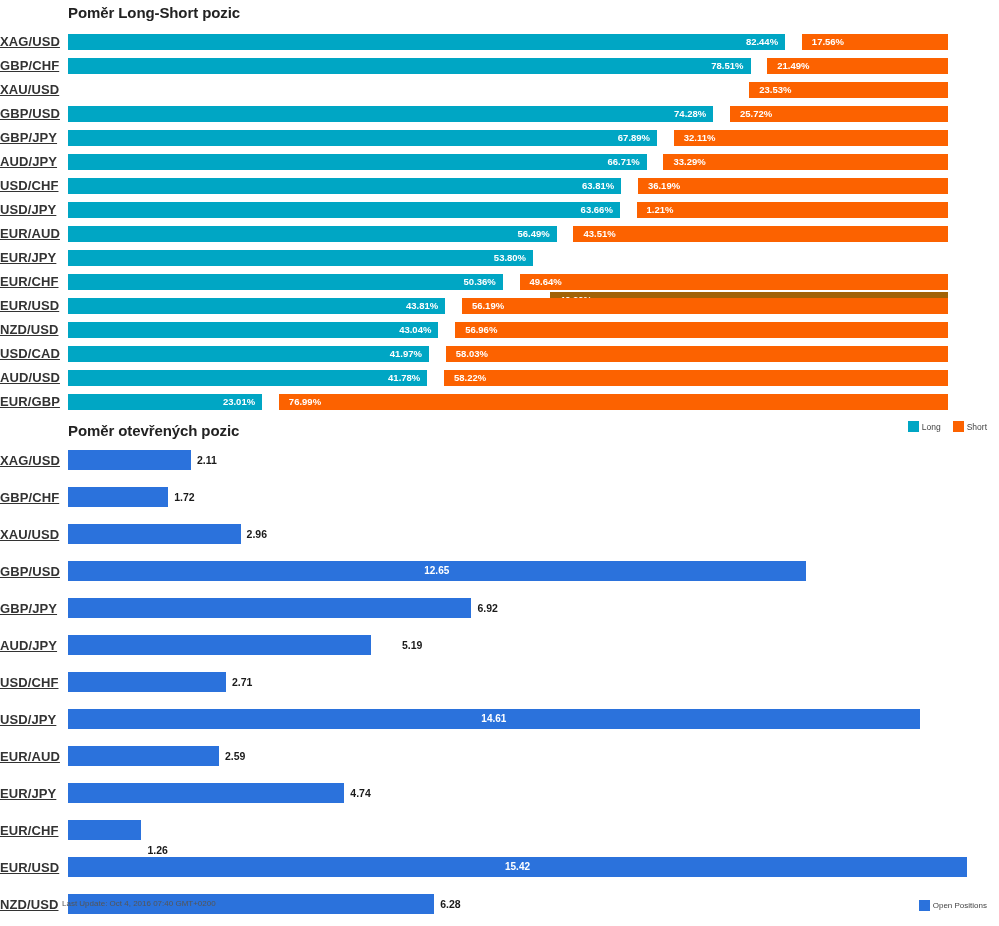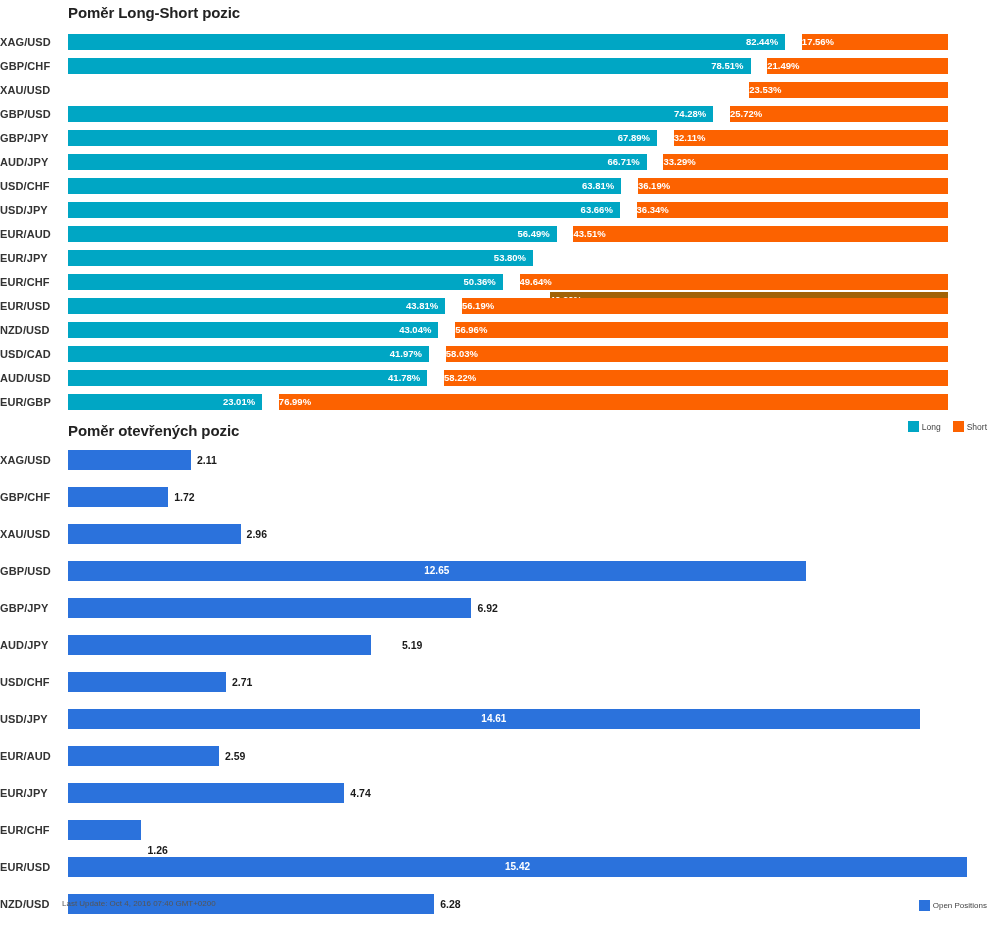--- a/index.html
+++ b/index.html
@@ -45,25 +45,26 @@
     width: 999px;
   }
   .row-label {
     position: absolute;
     left: 0px;
     width: 60px;
     top: 0;
     height: 24px;
     line-height: 24px;
     text-align: left;
-    font-size: 11px;
+    font-size: 13px;
     font-weight: bold;
     color: #333333;
     letter-spacing: 0.1px;
     white-space: nowrap;
+    text-decoration: underline;
   }
   .ls-track {
     position: absolute;
     left: 68px;
     right: 51px;
     top: 4px;
     height: 16px;
   }
   .seg {
     position: absolute;
@@ -79,20 +80,21 @@
   .seg-long {
     left: 0;
     background: #00A6C4;
     text-align: right;
     padding-right: 7px;
   }
   .seg-short {
     right: 0;
     background: #FC6200;
     text-align: left;
+    padding-left: 10px;
   }
 
   
   #legend-ls {
     position: absolute;
     top: 421px;
     right: 12px;
     display: flex;
     align-items: center;
     gap: 4px;
@@ -233,21 +235,21 @@
         <div class="row-label">USD/CHF</div>
         <div class="ls-track">
           <div class="seg seg-long" style="width: 62.86%; background: rgb(0, 166, 196);">63.81%</div>
           <div class="seg seg-short" style="width: 35.24%; background: rgb(252, 98, 0);">36.19%</div>
         </div>
       </div>
       <div class="ls-row">
         <div class="row-label">USD/JPY</div>
         <div class="ls-track">
           <div class="seg seg-long" style="width: 62.71%; background: rgb(0, 166, 196);">63.66%</div>
-          <div class="seg seg-short" style="width: 35.39%; background: rgb(252, 98, 0);">36.34%</div>
+          <div class="seg seg-short" style="width: 35.39%; background: rgb(252, 98, 0);">1.21%</div>
         </div>
       </div>
       <div class="ls-row">
         <div class="row-label">EUR/AUD</div>
         <div class="ls-track">
           <div class="seg seg-long" style="width: 55.54%; background: rgb(0, 166, 196);">56.49%</div>
           <div class="seg seg-short" style="width: 42.56%; background: rgb(252, 98, 0);">43.51%</div>
         </div>
       </div>
       <div class="ls-row">

